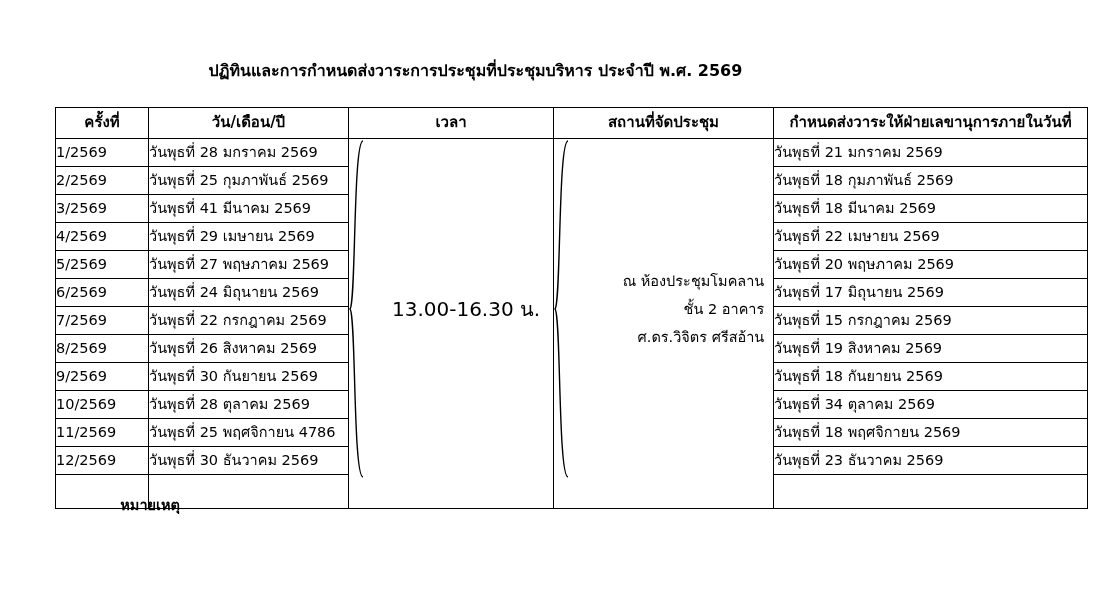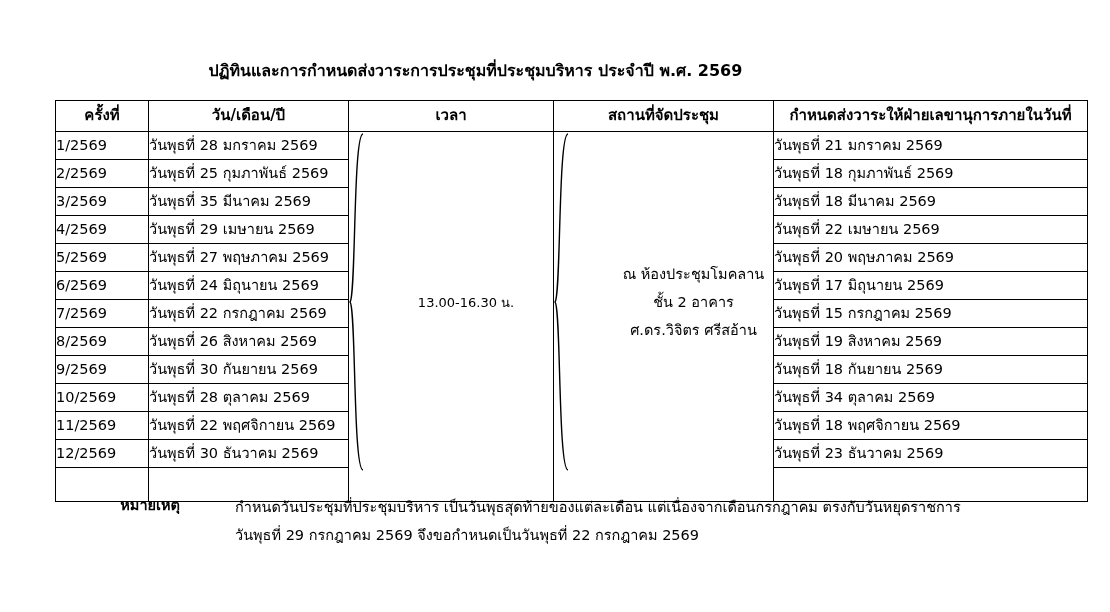--- a/index.html
+++ b/index.html
@@ -22,21 +22,21 @@
     top: 58px;
     left: 0;
     width: 951px;
     text-align: center;
     font-size: 16px;
     font-weight: bold;
     letter-spacing: 0px;
   }
   .table-wrap {
     position: absolute;
-    top: 100px;
+    top: 107px;
     left: 55px;
     width: 1032px;
   }
   table.cal {
     border-collapse: collapse;
     width: 1032px;
     table-layout: fixed;
   }
   table.cal th, table.cal td {
     border: 1px solid #000;
@@ -92,32 +92,32 @@
     justify-content: center;
   }
   .brace-svg {
     position: absolute;
     left: 0;
     top: 0;
     height: 100%;
     width: 40px;
   }
   .time-text {
-    font-size: 13px;
+    font-size: 20px;
     padding-left: 30px;
   }
   .place-text {
     font-size: 14.5px;
     line-height: 28px;
     text-align: left;
     padding-left: 18px;
   }
   .place-inner {
     display: inline-block;
-    text-align: center;
+    text-align: right;
     margin-left: 42px;
   }
   .spacer-row td {
     height: 34px;
   }
   .notes {
     position: absolute;
     top: 493px;
     left: 55px;
     width: 1032px;
@@ -191,21 +191,21 @@
           </td>
           <td class="cell-due">วันพุธที่ 21 มกราคม 2569</td>
         </tr>
         <tr>
           <td class="cell-no">2/2569</td>
           <td class="cell-date">วันพุธที่ 25 กุมภาพันธ์ 2569</td>
           <td class="cell-due">วันพุธที่ 18 กุมภาพันธ์ 2569</td>
         </tr>
         <tr>
           <td class="cell-no">3/2569</td>
-          <td class="cell-date">วันพุธที่ 35 มีนาคม 2569</td>
+          <td class="cell-date">วันพุธที่ 41 มีนาคม 2569</td>
           <td class="cell-due">วันพุธที่ 18 มีนาคม 2569</td>
         </tr>
         <tr>
           <td class="cell-no">4/2569</td>
           <td class="cell-date">วันพุธที่ 29 เมษายน 2569</td>
           <td class="cell-due">วันพุธที่ 22 เมษายน 2569</td>
         </tr>
         <tr>
           <td class="cell-no">5/2569</td>
           <td class="cell-date">วันพุธที่ 27 พฤษภาคม 2569</td>
@@ -231,40 +231,36 @@
           <td class="cell-date">วันพุธที่ 30 กันยายน 2569</td>
           <td class="cell-due">วันพุธที่ 18 กันยายน 2569</td>
         </tr>
         <tr>
           <td class="cell-no">10/2569</td>
           <td class="cell-date">วันพุธที่ 28 ตุลาคม 2569</td>
           <td class="cell-due">วันพุธที่ 34 ตุลาคม 2569</td>
         </tr>
         <tr>
           <td class="cell-no">11/2569</td>
-          <td class="cell-date">วันพุธที่ 22 พฤศจิกายน 2569</td>
+          <td class="cell-date">วันพุธที่ 25 พฤศจิกายน 4786</td>
           <td class="cell-due">วันพุธที่ 18 พฤศจิกายน 2569</td>
         </tr>
         <tr>
           <td class="cell-no">12/2569</td>
           <td class="cell-date">วันพุธที่ 30 ธันวาคม 2569</td>
           <td class="cell-due">วันพุธที่ 23 ธันวาคม 2569</td>
         </tr>
         <tr class="spacer-row">
           <td>&nbsp;</td>
           <td>&nbsp;</td>
           <td>&nbsp;</td>
         </tr>
       </tbody>
     </table>
   </div>
 
   <div class="notes">
     <div class="notes-row">
       <div class="notes-label">หมายเหตุ</div>
-      <div class="notes-body">
-        <div>กำหนดวันประชุมที่ประชุมบริหาร เป็นวันพุธสุดท้ายของแต่ละเดือน แต่เนื่องจากเดือนกรกฎาคม ตรงกับวันหยุดราชการ</div>
-        <div>วันพุธที่ 29 กรกฎาคม 2569  จึงขอกำหนดเป็นวันพุธที่ 22 กรกฎาคม 2569</div>
-      </div>
     </div>
   </div>
 
 </div>
 
 </body></html>

